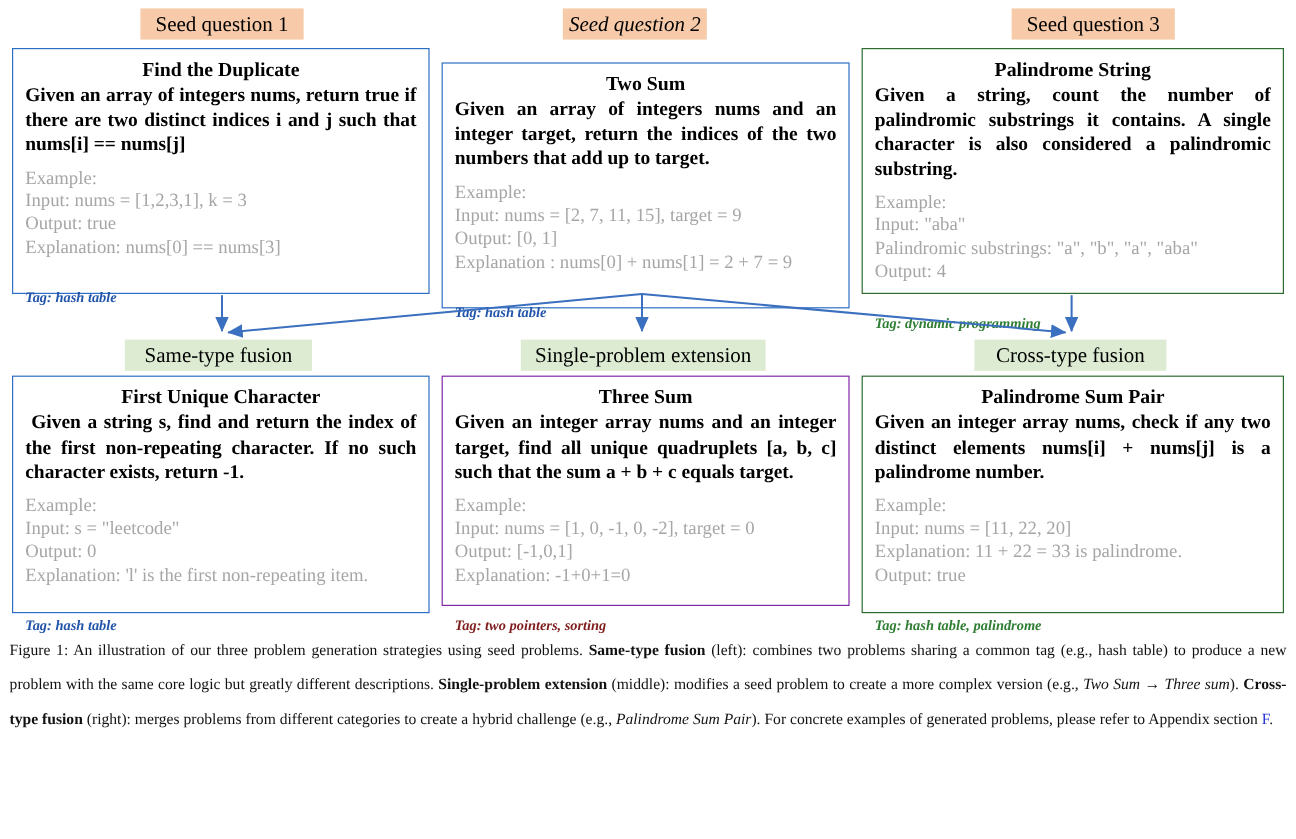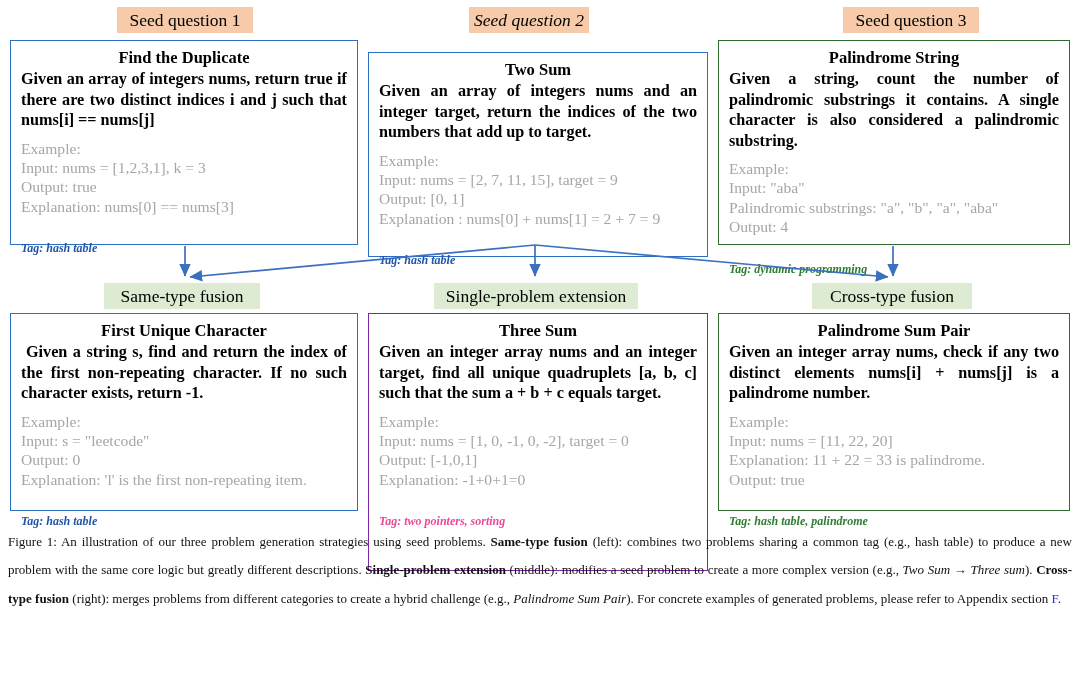--- a/index.html
+++ b/index.html
@@ -75,21 +75,21 @@
   .card-example div { white-space: nowrap; }
   .card-tag {
     font-weight: bold;
     font-style: italic;
     font-size: 12px;
     line-height: 21px;
     margin-top: 22px;
   }
   .tag-blue   { color: #2255AA; }
   .tag-green  { color: #2E7D32; }
-  .tag-purple { color: #ec4899; }
+  .tag-purple { color: #7f1d1d; }
 
   
   #arrows {
     position: absolute;
     left: 0;
     top: 0;
     width: 1080px;
     height: 525px;
     pointer-events: none;
   }
@@ -184,21 +184,21 @@
     <div class="card-desc indent">Given a string s, find and return the index of the first non-repeating character. If no such character exists, return -1.</div>
     <div class="card-example">
       <div>Example:</div>
       <div>Input: s = "leetcode"</div>
       <div>Output: 0</div>
       <div>Explanation: 'l' is the first non-repeating item.</div>
     </div>
     <div class="card-tag tag-blue">Tag: hash table</div>
   </div>
 
-  <div class="card purple" style="left:368px; top:313px; width:340px; height:258px;">
+  <div class="card purple" style="left:368px; top:313px; width:340px; height:192px;">
     <div class="card-title">Three Sum</div>
     <div class="card-desc">Given an integer array nums and an integer target, find all unique quadruplets [a, b, c] such that the sum a + b + c equals target.</div>
     <div class="card-example">
       <div>Example:</div>
       <div>Input: nums = [1, 0, -1, 0, -2], target = 0</div>
       <div>Output: [-1,0,1]</div>
       <div>Explanation: -1+0+1=0</div>
     </div>
     <div class="card-tag tag-purple">Tag: two pointers, sorting</div>
   </div>

